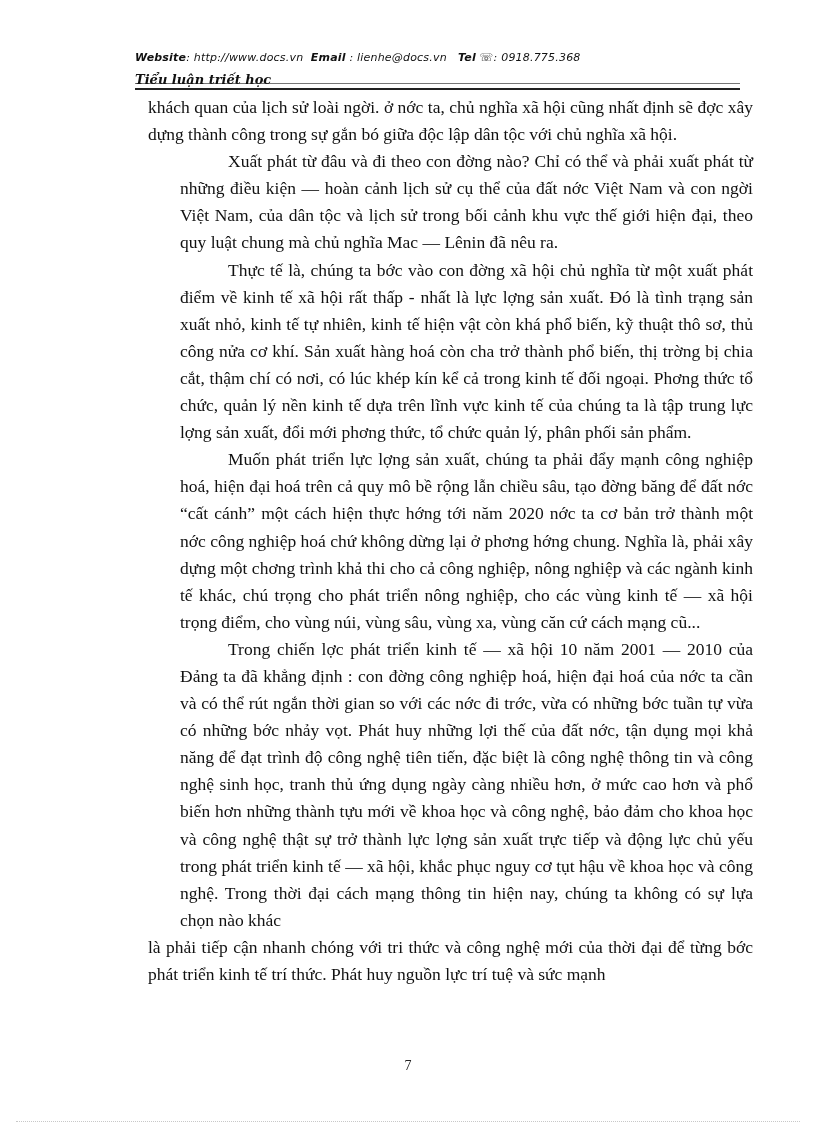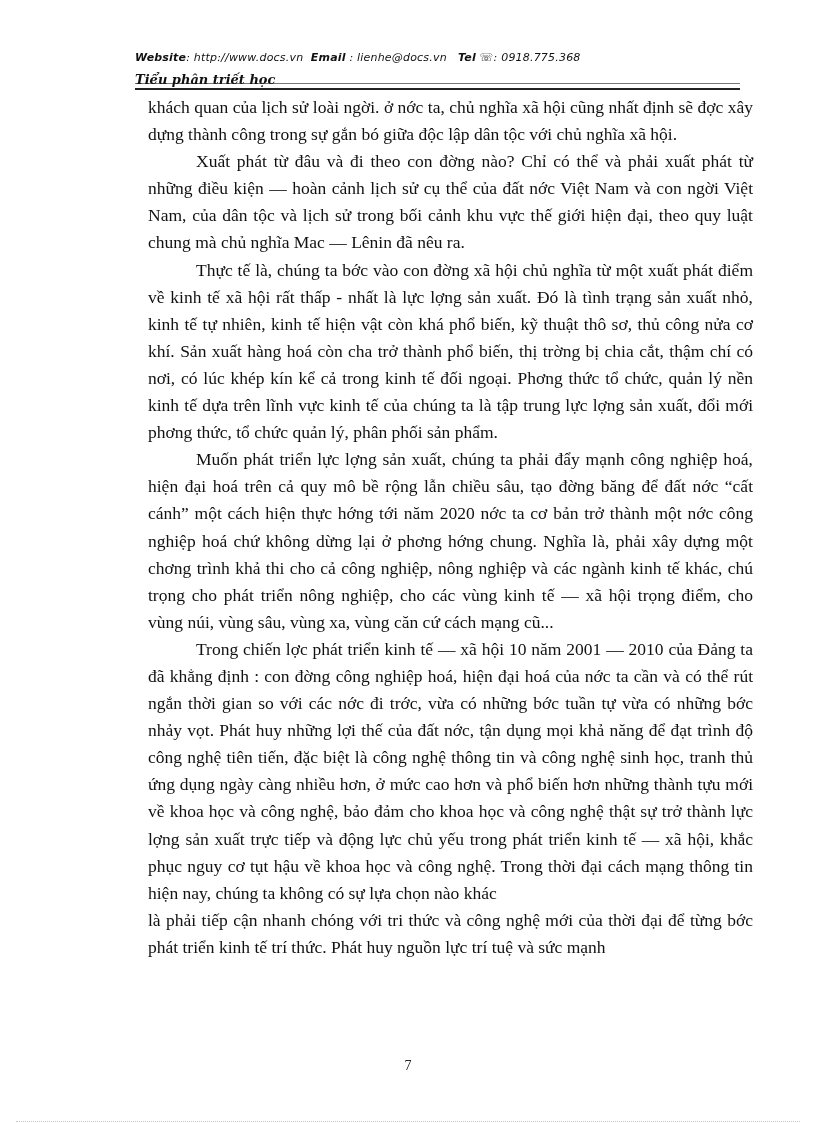--- a/index.html
+++ b/index.html
@@ -16,41 +16,41 @@
     font-family: "DejaVu Serif", serif; font-style: italic; font-weight: bold;
     font-size: 13px; color: #111; height: 16px; line-height: 16px;
     border-bottom: 2px solid #222;
   }
   .body-text {
     position: absolute; left: 148px; width: 605px; top: 94px;
     font-family: "Liberation Serif", serif; font-size: 17.5px; line-height: 27.1px;
     color: #111; text-align: justify;
   }
   .body-text p { margin: 0; }
-  .body-text p.indent { text-indent: 48px; }
+  .body-text p.indent { text-indent: 48px; margin-left: 32px; }
   .page-number {
     position: absolute; left: 0; width: 816px; top: 1058px; text-align: center;
     font-family: "Liberation Serif", serif; font-size: 14px; color: #222;
   }
   .page-edge {
     position: absolute; left: 16px; right: 16px; top: 1121px;
     border-top: 1px dotted #c8c8c8;
   }
 </style>
 </head>
 <body>
 
 <div class="header-top">
   <b>Website</b><span>: http://www.docs.vn</span>
   &nbsp;<b>Email</b><span> : lienhe@docs.vn</span>
   &nbsp;&nbsp;<b>Tel</b>
   <span>☏</span><span>: 0918.775.368</span>
 </div>
 
-<div class="header-title">Tiểu phân triết học</div>
+<div class="header-title">Tiểu luận triết học</div>
 
 <div class="body-text">
   <p>khách quan của lịch sử loài ngời. ở nớc ta, chủ nghĩa xã hội cũng nhất định sẽ đợc xây dựng thành công trong sự gắn bó giữa độc lập dân tộc với chủ nghĩa xã hội.</p>
   <p class="indent">Xuất phát từ đâu và đi theo con đờng nào? Chỉ có thể và phải xuất phát từ những điều kiện — hoàn cảnh lịch sử cụ thể của đất nớc Việt Nam và con ngời Việt Nam, của dân tộc và lịch sử trong bối cảnh khu vực thế giới hiện đại, theo quy luật chung mà chủ nghĩa Mac — Lênin đã nêu ra.</p>
   <p class="indent">Thực tế là, chúng ta bớc vào con đờng xã hội chủ nghĩa từ một xuất phát điểm về kinh tế xã hội rất thấp - nhất là lực lợng sản xuất. Đó là tình trạng sản xuất nhỏ, kinh tế tự nhiên, kinh tế hiện vật còn khá phổ biến, kỹ thuật thô sơ, thủ công nửa cơ khí. Sản xuất hàng hoá còn cha trở thành phổ biến, thị trờng bị chia cắt, thậm chí có nơi, có lúc khép kín kể cả trong kinh tế đối ngoại. Phơng thức tổ chức, quản lý nền kinh tế dựa trên lĩnh vực kinh tế của chúng ta là tập trung lực lợng sản xuất, đổi mới phơng thức, tổ chức quản lý, phân phối sản phẩm.</p>
   <p class="indent">Muốn phát triển lực lợng sản xuất, chúng ta phải đẩy mạnh công nghiệp hoá, hiện đại hoá trên cả quy mô bề rộng lẫn chiều sâu, tạo đờng băng để đất nớc “cất cánh” một cách hiện thực hớng tới năm 2020 nớc ta cơ bản trở thành một nớc công nghiệp hoá chứ không dừng lại ở phơng hớng chung. Nghĩa là, phải xây dựng một chơng trình khả thi cho cả công nghiệp, nông nghiệp và các ngành kinh tế khác, chú trọng cho phát triển nông nghiệp, cho các vùng kinh tế — xã hội trọng điểm, cho vùng núi, vùng sâu, vùng xa, vùng căn cứ cách mạng cũ...</p>
   <p class="indent">Trong chiến lợc phát triển kinh tế — xã hội 10 năm 2001 — 2010 của Đảng ta đã khẳng định : con đờng công nghiệp hoá, hiện đại hoá của nớc ta cần và có thể rút ngắn thời gian so với các nớc đi trớc, vừa có những bớc tuần tự vừa có những bớc nhảy vọt. Phát huy những lợi thế của đất nớc, tận dụng mọi khả năng để đạt trình độ công nghệ tiên tiến, đặc biệt là công nghệ thông tin và công nghệ sinh học, tranh thủ ứng dụng ngày càng nhiều hơn, ở mức cao hơn và phổ biến hơn những thành tựu mới về khoa học và công nghệ, bảo đảm cho khoa học và công nghệ thật sự trở thành lực lợng sản xuất trực tiếp và động lực chủ yếu trong phát triển kinh tế — xã hội, khắc phục nguy cơ tụt hậu về khoa học và công nghệ. Trong thời đại cách mạng thông tin hiện nay, chúng ta không có sự lựa chọn nào khác</p>
   <p>là phải tiếp cận nhanh chóng với tri thức và công nghệ mới của thời đại để từng bớc phát triển kinh tế trí thức. Phát huy nguồn lực trí tuệ và sức mạnh</p>
 </div>
 

